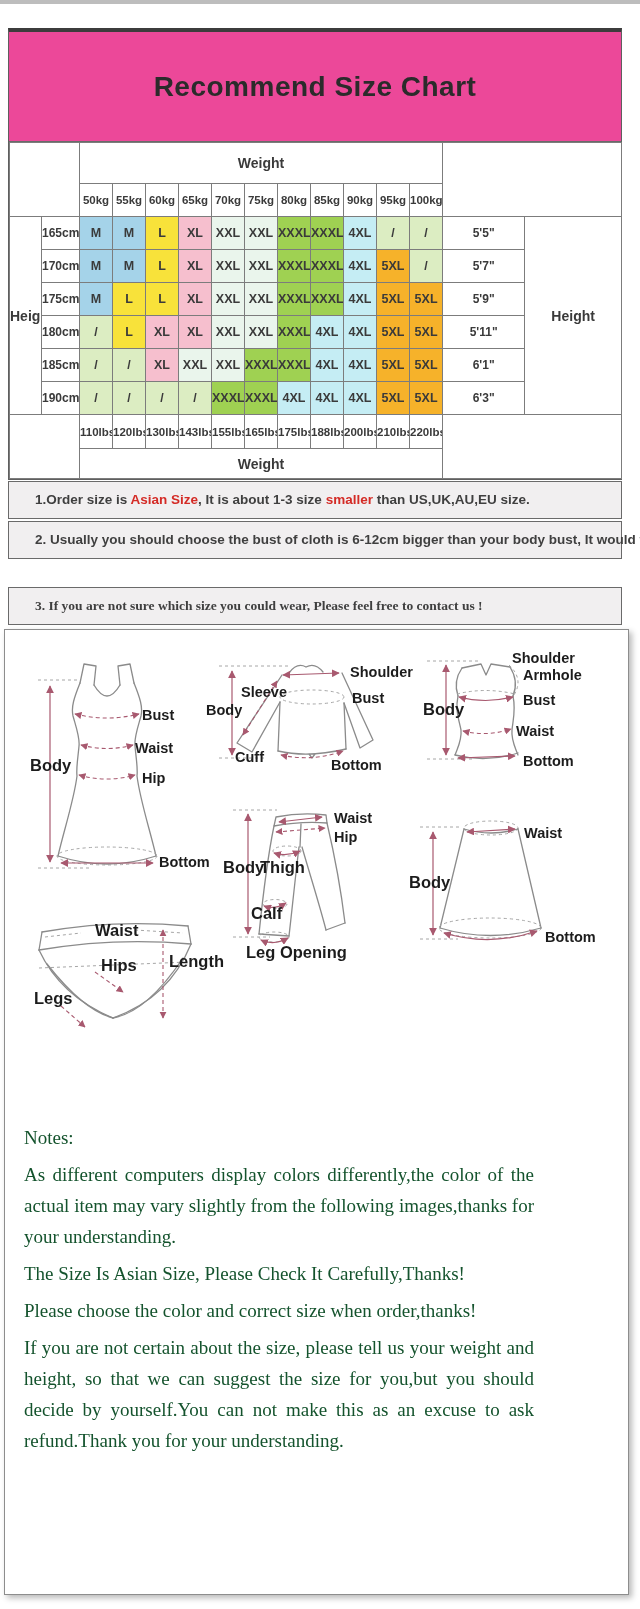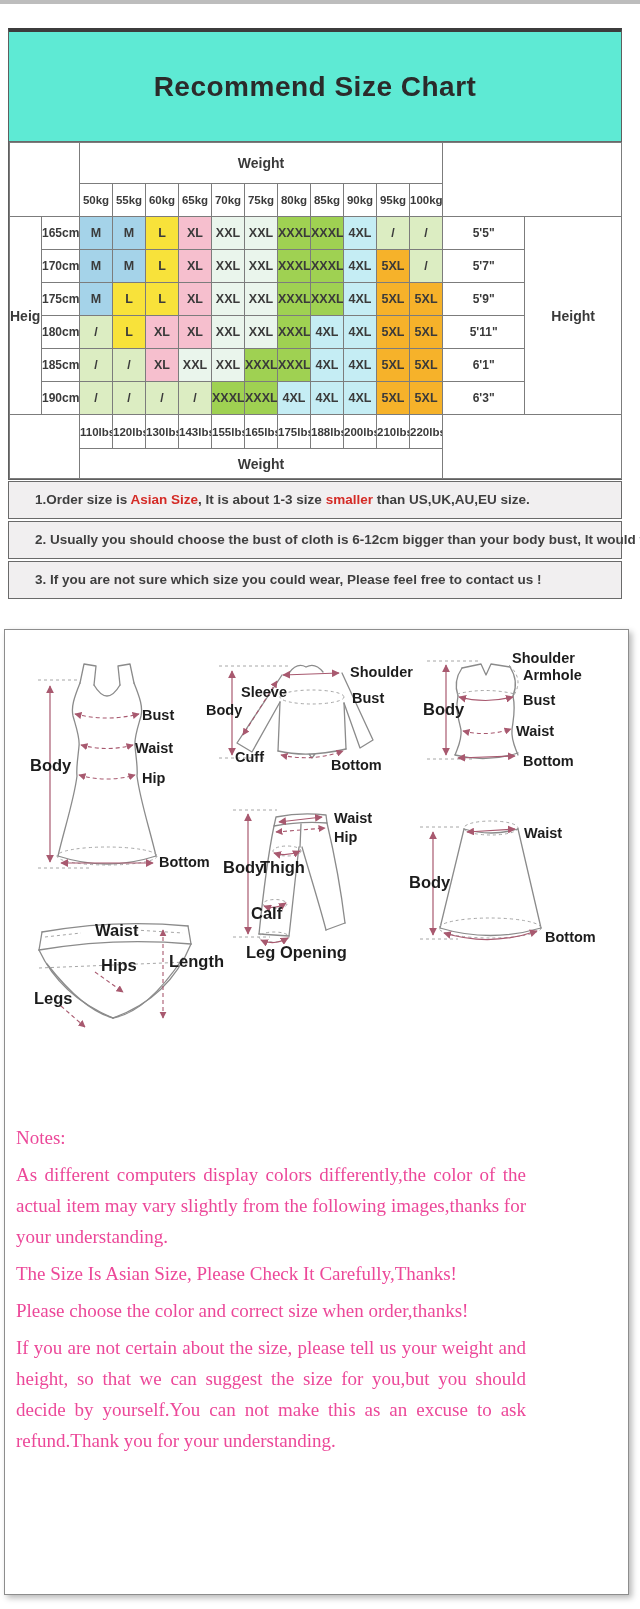--- a/index.html
+++ b/index.html
@@ -3,21 +3,21 @@
 <meta charset="utf-8">
 <style>
   html,body{margin:0;padding:0;background:#ffffff;}
   #page{position:relative;width:640px;height:1609px;background:#ffffff;overflow:hidden;
         font-family:"Liberation Sans",sans-serif;}
   .topstrip{position:absolute;left:0;top:0;width:640px;height:4px;background:#bdbdbd;}
 
   
   #chart-box{position:absolute;left:8px;top:28px;width:614px;background:#ffffff;
              border:1px solid #5f5f5f;border-top:4px solid #3c3c3c;box-sizing:border-box;}
-  #chart-title{height:109px;line-height:109px;text-align:center;background:#5eead4;
+  #chart-title{height:109px;line-height:109px;text-align:center;background:#ec4899;
                border-bottom:1px solid #6a6a6a;font-size:28px;font-weight:bold;color:#2b2b2b;
                letter-spacing:.5px;}
   table.size{border-collapse:collapse;table-layout:fixed;width:612px;background:#fff;}
   table.size td{border:1px solid #7c7c7c;text-align:center;vertical-align:middle;
                 color:#3a3a3a;overflow:hidden;padding:0;}
   td.lbl{font-weight:bold;font-size:14px;}
   td.kg,td.lbs{font-weight:bold;font-size:11.5px;height:33px;}
   td.kg{height:32px;}
   td.cm,td.ft{font-weight:bold;font-size:12px;}
   td.sz{font-weight:bold;font-size:12.5px;}
@@ -40,23 +40,23 @@
                box-shadow:3px 3px 6px rgba(0,0,0,.28);}
   svg.diag{position:absolute;overflow:visible;}
   .gar{fill:none;stroke:#8b8b8b;stroke-width:1.3;stroke-linecap:round;stroke-linejoin:round;}
   .gd{fill:none;stroke:#a6a6a6;stroke-width:1;stroke-dasharray:3 3;}
   .meas{fill:none;stroke:#a8596f;stroke-width:1.2;}
   .mead{fill:none;stroke:#a8596f;stroke-width:1.1;stroke-dasharray:4 3;}
   text.lb{font-family:"Liberation Sans",sans-serif;font-size:14.5px;font-weight:bold;fill:#1c1c1c;}
   text.lbL{font-family:"Liberation Sans",sans-serif;font-size:16.5px;font-weight:bold;fill:#1c1c1c;}
 
   
-  #bottom-notes{position:absolute;left:16px;top:1122px;width:510px;
+  #bottom-notes{position:absolute;left:24px;top:1122px;width:510px;
                 font-family:"Liberation Serif",serif;font-size:19px;line-height:31px;
-                color:#ec4899;}
+                color:#14532d;}
   #bottom-notes p{margin:0 0 6px 0;text-align:justify;}
   #bottom-notes p.first{text-align:left;}
 </style>
 </head>
 <body>
 
 <div id="page">
   <div class="topstrip"></div>
 
   <svg width="0" height="0" style="position:absolute" aria-hidden="true">
@@ -217,21 +217,21 @@
             <td class="lbl" colspan="11">Weight</td>
           </tr>
         </tbody>
     </table>
   </div>
 
   <div class="notebar" style="top:481px;">
     <span>1.Order size is </span><span class="red">Asian Size</span><span>, It is about 1-3 size </span><span class="red">smaller</span><span> than US,UK,AU,EU size.</span>
   </div>
   <div class="notebar" style="top:521px;">2. Usually you should choose the bust of cloth is 6-12cm bigger than your body bust, It would fit well.</div>
-  <div class="notebar" style="top:561px;">3. If you are not sure which size you could wear, Please feel free to contact us !</div>
+  <div class="notebar" style="top:587px;font-family:Liberation Serif, serif;">3. If you are not sure which size you could wear, Please feel free to contact us !</div>
 
   <div id="diagram-box"></div>
 
   <svg class="diag" style="left:30px;top:650px;" width="185" height="225" viewBox="0 0 185 225">
     <path class="gd" d="M8,30 L48,30"></path>
       <path class="gd" d="M8,218 L60,218"></path>
     <path class="meas" marker-start="url(#arw)" marker-end="url(#arw)" d="M20,36 L20,212"></path>
     <path class="gar" d="M50,33 L54,14 L66,16 L64,35"></path>
     <path class="gar" d="M104,33 L100,14 L88,16 L90,35"></path>
     <path class="gar" d="M64,35 Q77,57 90,35"></path>

